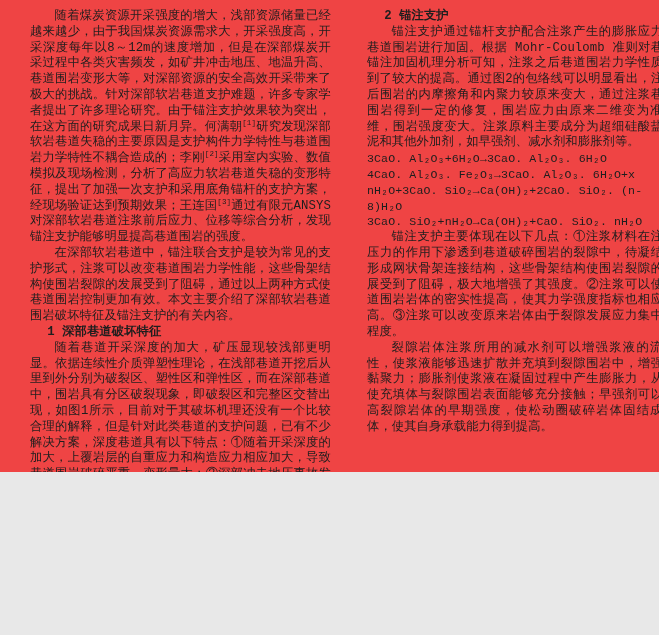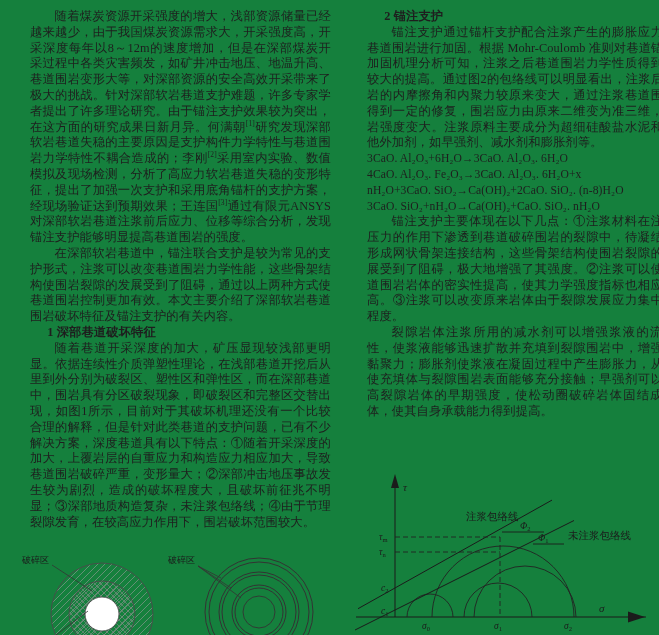--- a/index.html
+++ b/index.html
@@ -1,17 +1,17 @@
 <!DOCTYPE html>
 <html><head>
 <meta charset="utf-8">
 <style>
   html,body{margin:0;padding:0;background:#e8e8e8;}
-  #page{position:relative;width:659px;height:635px;background:#15803d;overflow:hidden;
-        font-family:Liberation Serif, serif;color:#1e1e1e;}
+  #page{position:relative;width:659px;height:472px;background:#ef4444;overflow:hidden;
+        font-family:Liberation Mono, monospace;color:#1e1e1e;}
   .col{position:absolute;font-size:12.3px;line-height:15.8px;text-align:justify;letter-spacing:0.1px;}
   #left-col{left:30px;top:9px;width:301px;}
   #right-col{left:339px;top:9px;width:309px;margin-left:28px;}
   p{margin:0;text-indent:2em;}
   .heading{font-weight:bold;text-indent:1.4em;}
   sup{font-size:7.5px;line-height:0;vertical-align:super;}
   .eq{text-indent:0;text-align:left;font-size:11.6px;line-height:15.8px;}
   .fig{position:absolute;}
   svg text{fill:#1b1b1b;}
   .cjk-small{font-size:9px;}

